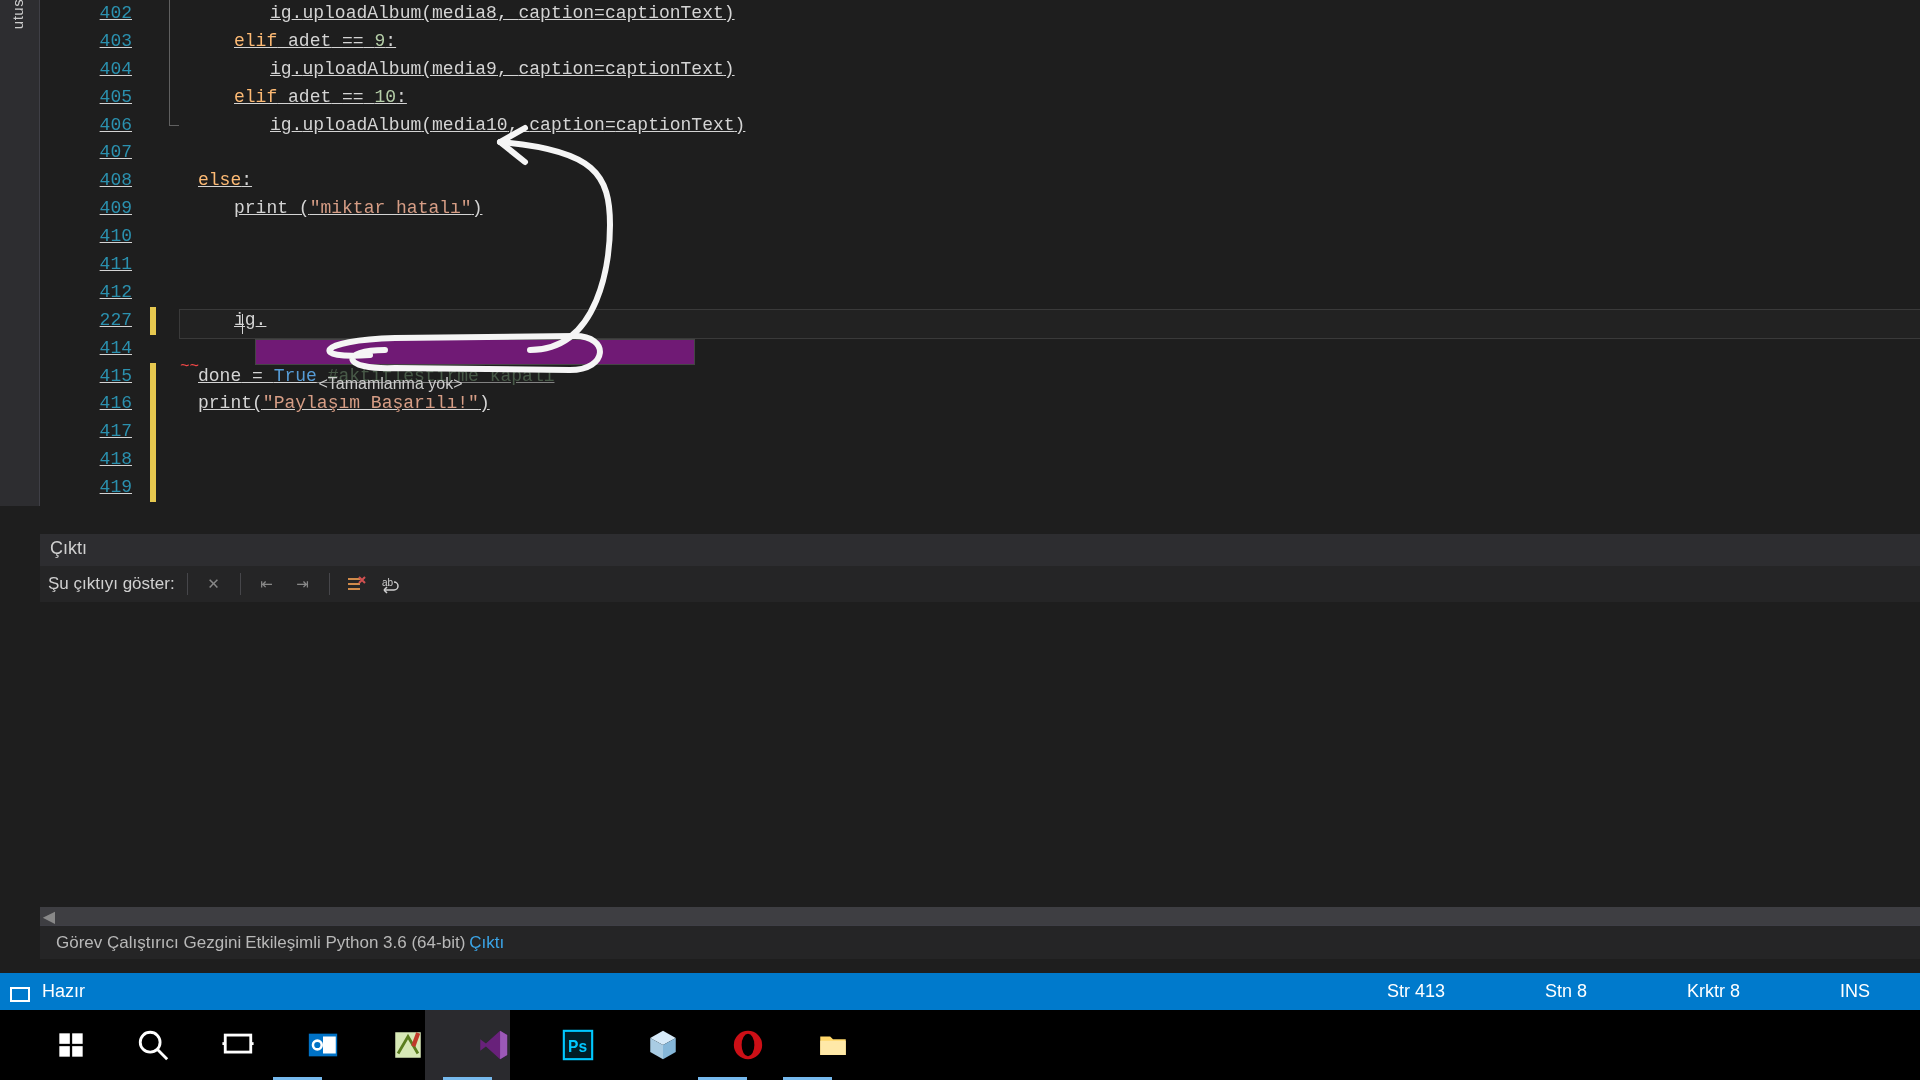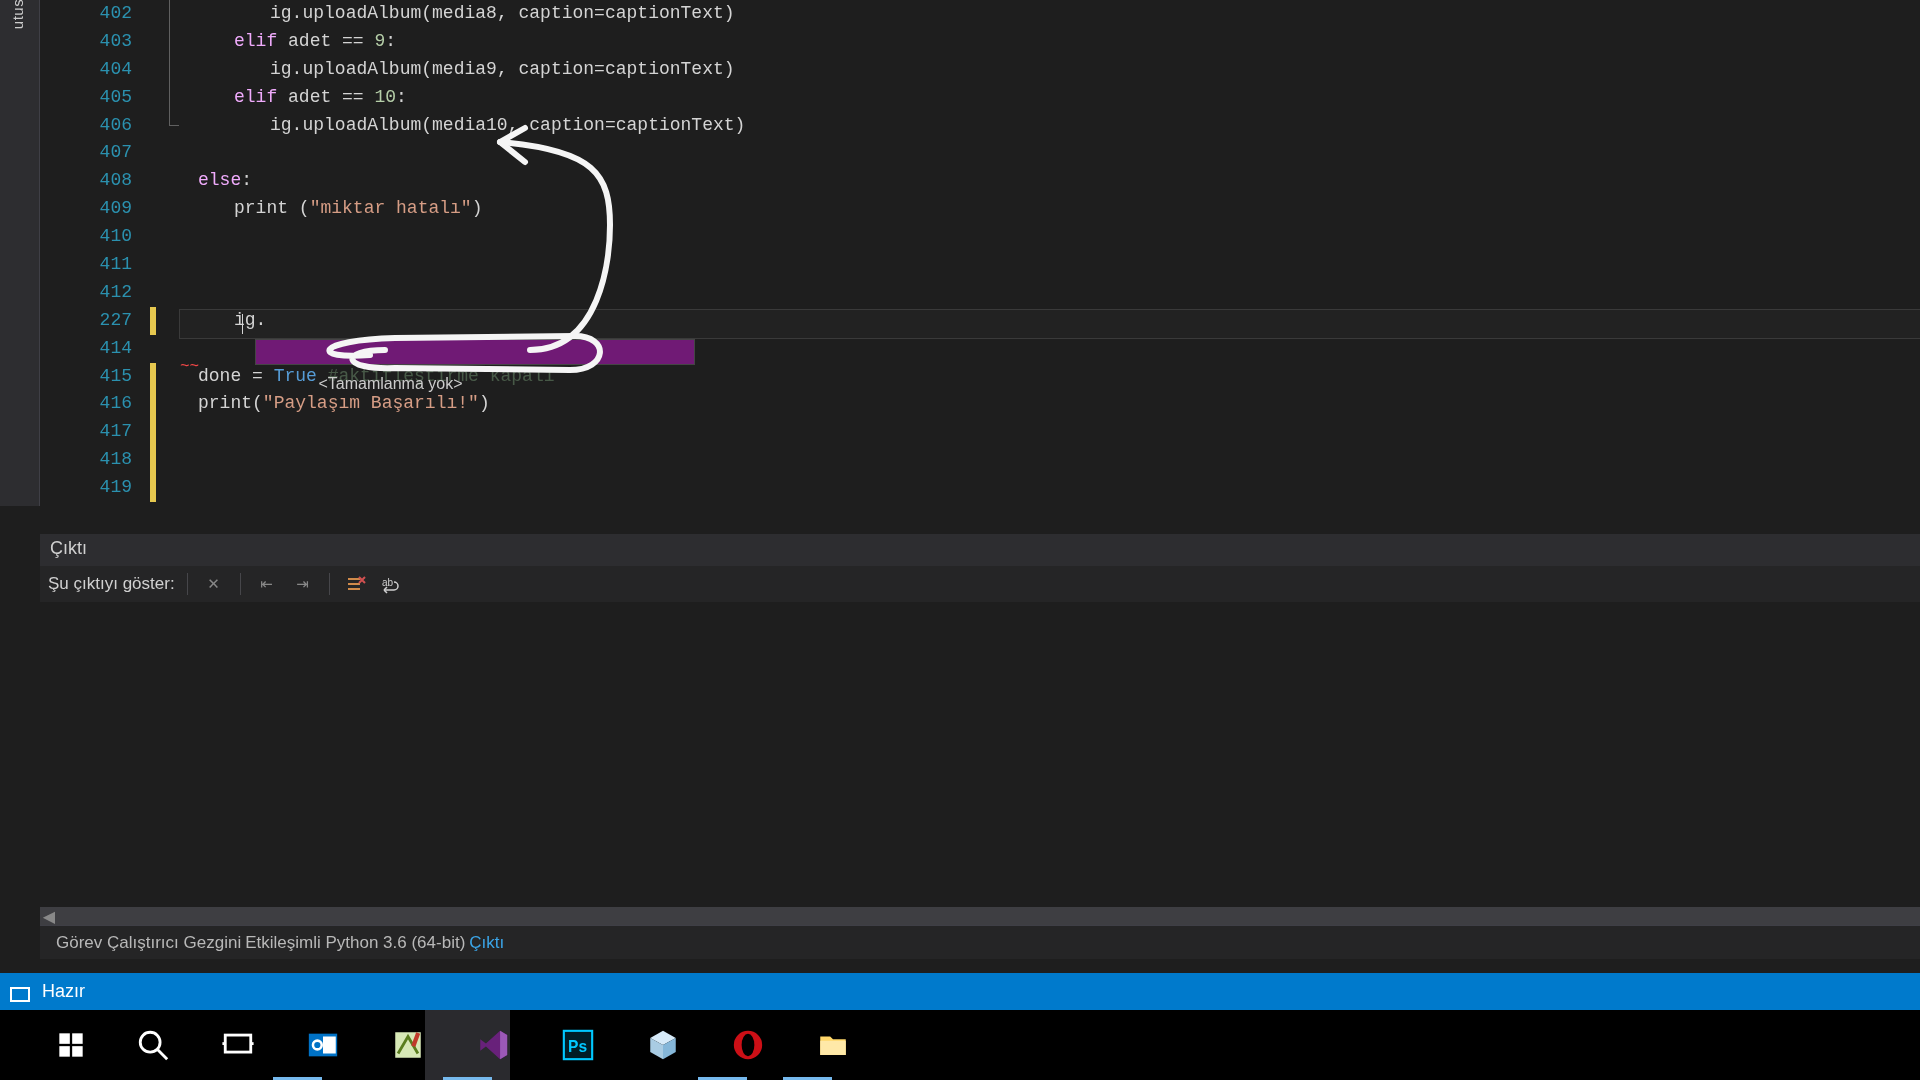--- a/index.html
+++ b/index.html
@@ -20,21 +20,21 @@
     writing-mode: vertical-rl; transform: rotate(180deg);
     color: #cccccc; font-size: 15px; letter-spacing: .5px;
     position: absolute; left: 9px; top: -10px;
     font-family: "Segoe UI", sans-serif;
   }
 
   
   .editor-wrap {
     position: absolute; left: 40px; top: 0; right: 0; height: 506px;
     background: #1e1e1e;
-    display: flex; flex-direction: column;
+    display: flex; flex-direction: column; text-decoration: underline;
   }
   .editor-scroll { flex: 1; display: flex; position: relative; }
   .gutter {
     width: 110px; background: #1e1e1e; text-align: right;
     padding-right: 18px; padding-top: 0;
     font-size: 18px; line-height: 27.9px; color: #2b91af;
     user-select: none;
   }
   .gutter div { height: 27.9px; }
   .mod-bar {
@@ -50,21 +50,21 @@
   }
   .structure-bar .elbow {
     position: absolute; left: 9px; top: 118px; width: 10px; height: 8px;
     border-left: 1px solid #606060; border-bottom: 1px solid #606060;
   }
   .code {
     flex: 1; font-size: 18px; line-height: 27.9px; white-space: pre;
     position: relative;
   }
   .code-row { height: 27.9px; }
-  .kw { color: #f0abfc; }
+  .kw { color: #fdba74; }
   .num { color: #b5cea8; }
   .str { color: #d69d85; }
   .op  { color: #d4d4d4; }
   .id  { color: #d4d4d4; }
   .fn  { color: #d4d4d4; }
   .bool{ color: #569cd6; }
   .dim { color: #6a8a6a; opacity:.55; }
   .err-squiggle { position: absolute; left: 0; top: 354px; color:#f44747; font-size:16px; }
 
   .current-line-hi {
@@ -272,20 +272,26 @@
         <div class="tab">Etkileşimli Python 3.6 (64-bit)</div>
         <div class="tab active">Çıktı</div>
       </div>
   </div>
 
   <div class="statusbar">
     <div class="sb-left">
       <div class="sq"></div>
       <span>Hazır</span>
     </div>
+    <div class="sb-right">
+      <span>Str 413</span>
+      <span>Stn 8</span>
+      <span>Krktr 8</span>
+      <span>INS</span>
+    </div>
   </div>
 
   <div class="taskbar" id="taskbar">
       <div class="tb-item task-start">
         <svg viewBox="0 0 24 24">
           <g fill="#fff">
             <rect x="2" y="2" width="9" height="9"></rect>
             <rect x="13" y="2" width="9" height="9"></rect>
             <rect x="2" y="13" width="9" height="9"></rect>
             <rect x="13" y="13" width="9" height="9"></rect>

